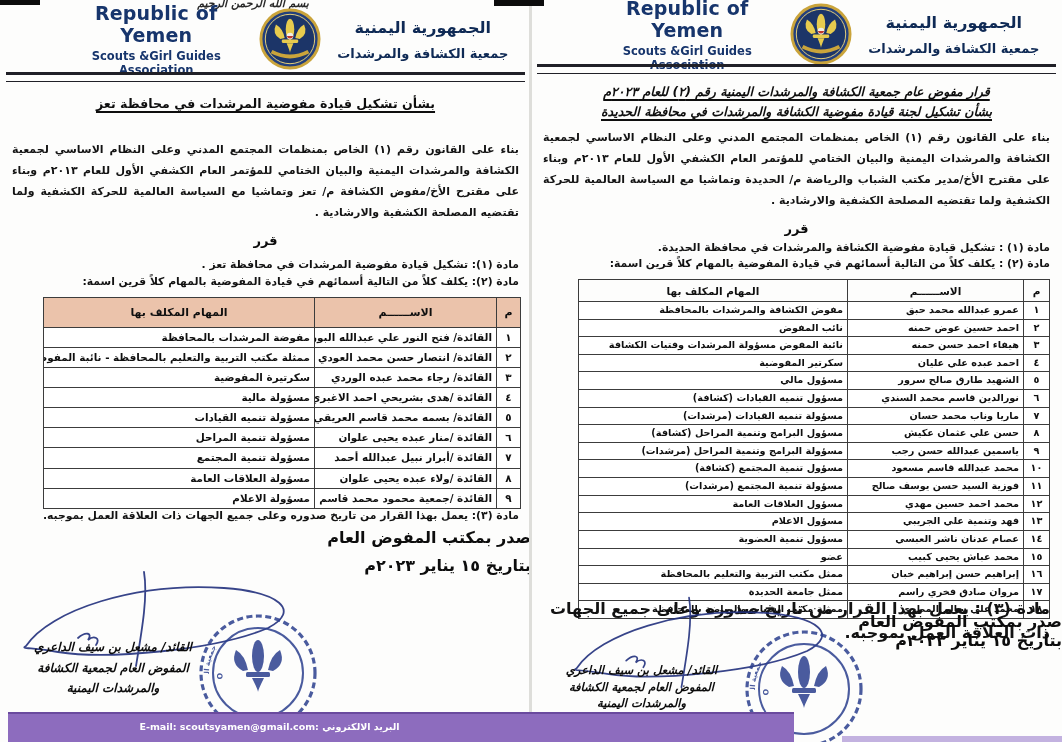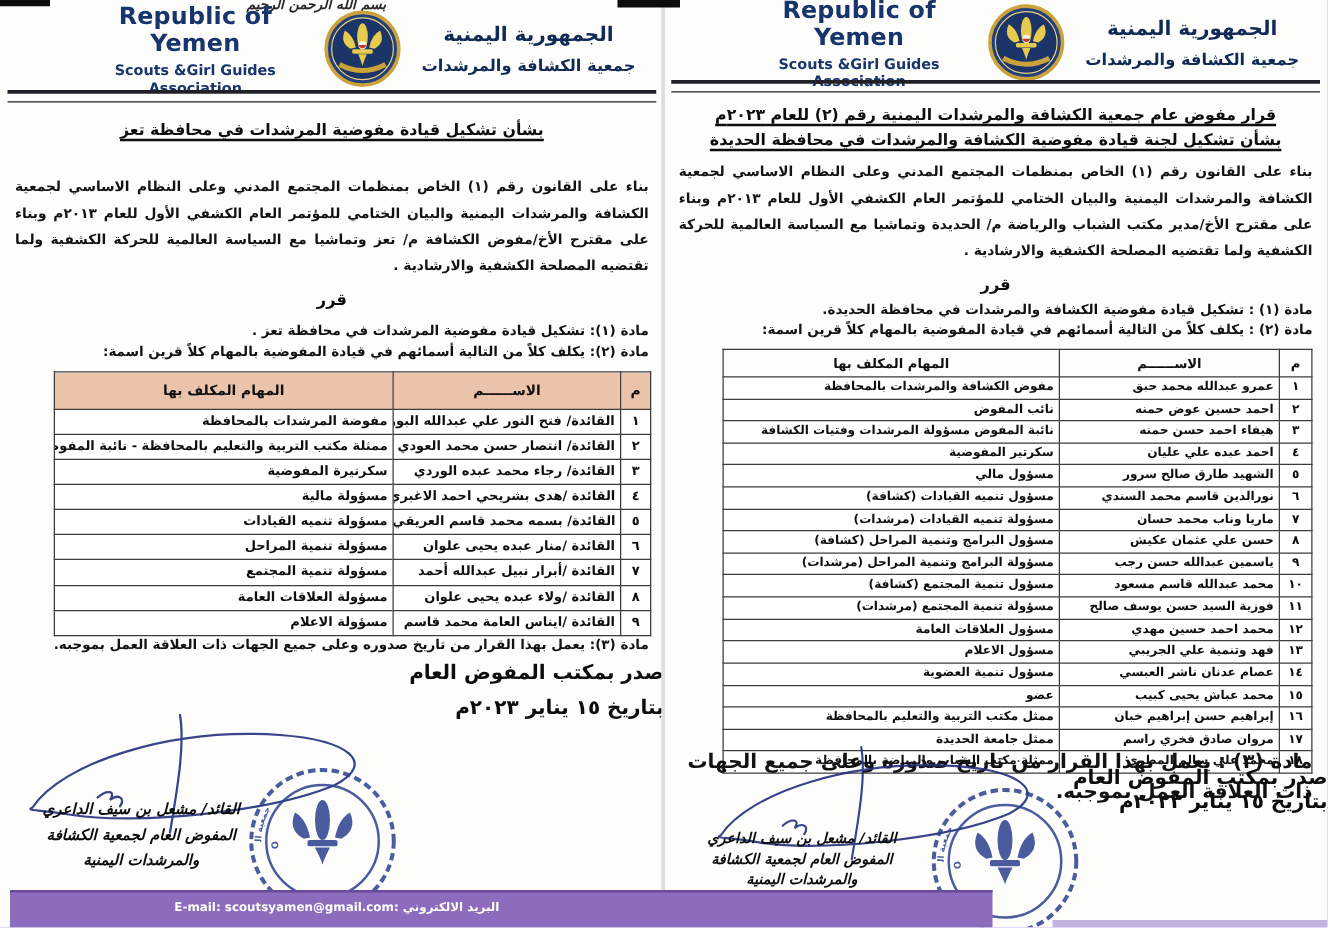--- a/index.html
+++ b/index.html
@@ -28,21 +28,21 @@
   .hdr-logo{flex:0 0 62px;width:62px;height:62px;margin:0 4px;}
   .bismillah{position:absolute;top:-3px;left:158px;width:190px;text-align:center;direction:rtl;
              font-size:11px;font-style:italic;font-weight:bold;color:#2a2a2a;}
 
   .rule{position:absolute;left:6px;right:6px;height:6px;border-top:3px solid #202027;border-bottom:1.5px solid #202027;}
   .p1-rule{top:72px;} .p2-rule{top:64px;}
 
   .title{position:absolute;left:8px;right:8px;text-align:center;font-weight:bold;font-size:12.6px;
          color:#0e0e0e;line-height:1.6;}
   .title span{text-decoration:underline;text-underline-offset:3px;text-decoration-thickness:1.5px;}
-  .p1-title{top:94px;} .p2-title{top:82px;}
+  .p1-title{top:94px;} .p2-title{top:82px;font-style:italic;}
 
   .preamble{position:absolute;left:12px;right:12px;font-size:11px;font-weight:bold;color:#131313;
             text-align:justify;line-height:1.92;}
   .p1-pre{top:139px;} .p2-pre{top:127px;}
 
   .qarrar{position:absolute;left:0;right:0;text-align:center;font-weight:bold;font-size:13px;color:#0d0d0d;}
   .p1-qarrar{top:233px;} .p2-qarrar{top:221px;}
 
   .article{position:absolute;right:12px;left:8px;font-size:10.8px;font-weight:bold;color:#121212;line-height:1.5;}
   .p1-a1{top:257px;} .p1-a2{top:274px;}
@@ -180,21 +180,21 @@
           <td class="c-name">القائدة /أبرار نبيل عبدالله أحمد</td>
           <td class="c-role">مسؤولة تنمية المجتمع</td>
         </tr>
           <tr>
           <td class="c-num">٨</td>
           <td class="c-name">القائدة /ولاء عبده يحيى علوان</td>
           <td class="c-role">مسؤولة العلاقات العامة</td>
         </tr>
           <tr>
           <td class="c-num">٩</td>
-          <td class="c-name">القائدة /ايناس العامة محمد قاسم</td>
+          <td class="c-name">القائدة /جمعية محمود محمد قاسم</td>
           <td class="c-role">مسؤولة الاعلام</td>
         </tr>
         </tbody>
     </table>
 
     <div class="article p1-a3">مادة (٣): يعمل بهذا القرار من تاريخ صدوره وعلى جميع الجهات ذات العلاقة العمل بموجبه.</div>
     <div class="issued p1-issued">صدر بمكتب المفوض العام</div>
     <div class="issued p1-idate">بتاريخ ١٥ يناير ٢٠٢٣م</div>
 
     <svg class="sig p1-sig" viewBox="0 0 300 105">

